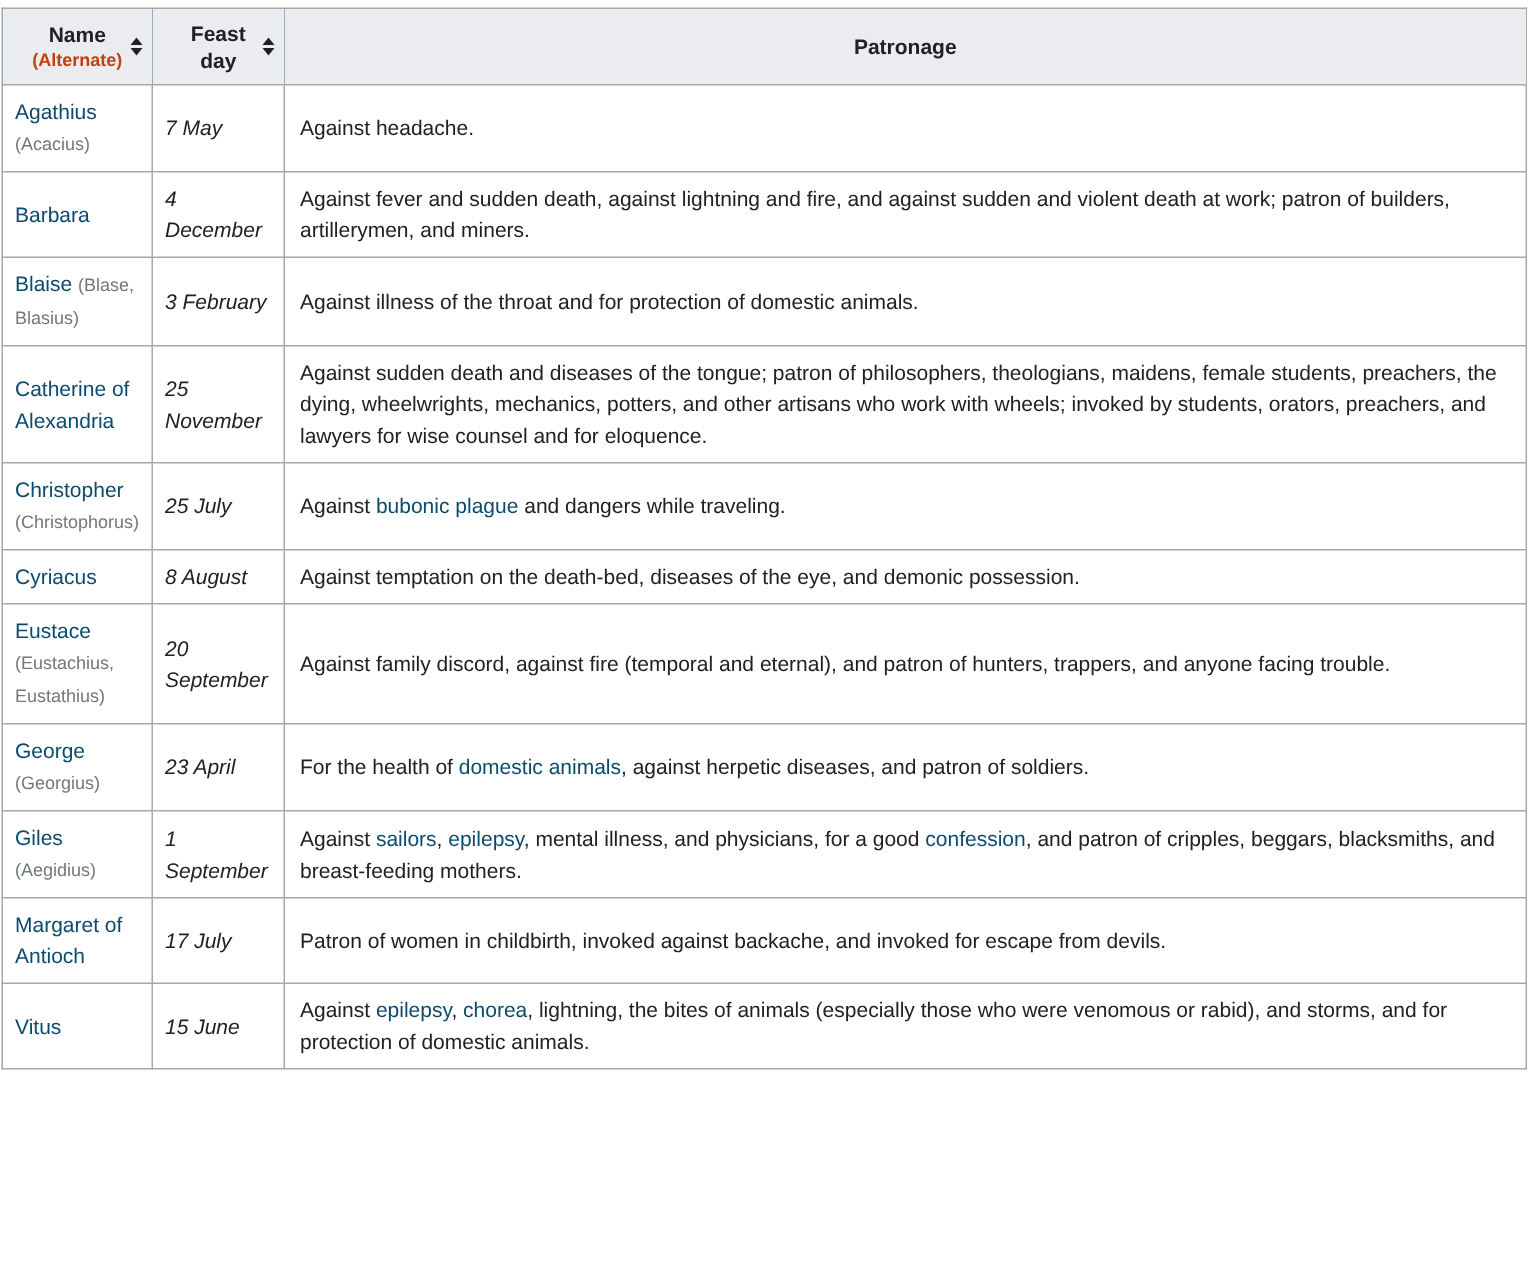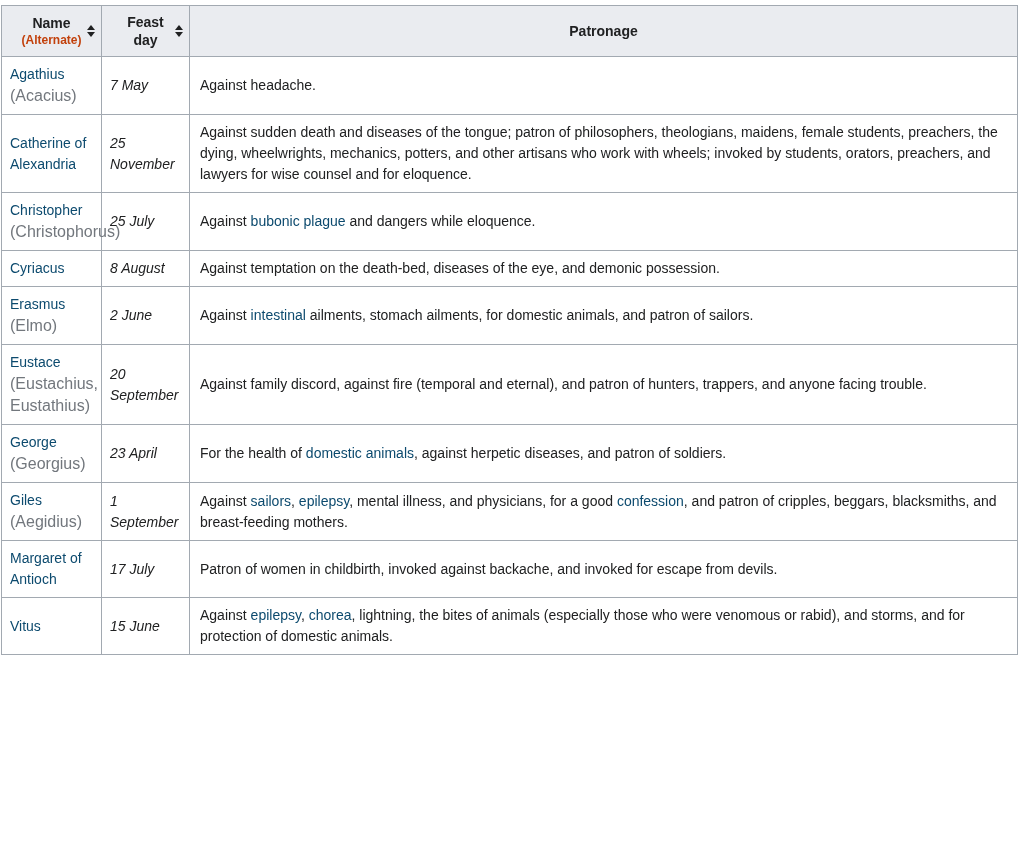--- a/index.html
+++ b/index.html
@@ -78,21 +78,21 @@
   td.pat-cell {
     padding: 7px 10px;
     line-height: 21px;
   }
   a.wlink {
     color: #0c4a6e;
     text-decoration: none;
   }
   .alt {
     color: #72777d;
-    font-size: 16px;
+    font-size: 12px;
   }
 </style>
 </head>
 <body>
 
 <div class="page">
   <table class="wikitable">
     <colgroup>
       <col class="col-name">
       <col class="col-feast">
@@ -128,58 +128,66 @@
     <tbody>
   <tr>
     <td class="name-cell">
       <a href="#" class="wlink">Agathius</a>
       <span class="alt">(Acacius)</span>
     </td>
     <td class="feast-cell">7 May</td>
     <td class="pat-cell"><span>Against headache.</span></td>
   </tr>
 
-
+  <tr>
+    <td class="name-cell">
+      <a href="#" class="wlink">Barbara</a>
+      
+    </td>
+    <td class="feast-cell">4 December</td>
+    <td class="pat-cell"><span>Against fever and sudden death, against lightning and fire, and against sudden and violent death at work; patron of builders, artillerymen, and miners.</span></td>
+  </tr>
+
+  <tr>
+    <td class="name-cell">
+      <a href="#" class="wlink">Blaise</a>
+      <span class="alt">(Blase, Blasius)</span>
+    </td>
+    <td class="feast-cell">3 February</td>
+    <td class="pat-cell"><span>Against illness of the throat and for protection of domestic animals.</span></td>
+  </tr>
 
   <tr>
     <td class="name-cell">
       <a href="#" class="wlink">Catherine of Alexandria</a>
       
     </td>
     <td class="feast-cell">25 November</td>
     <td class="pat-cell"><span>Against sudden death and diseases of the tongue; patron of philosophers, theologians, maidens, female students, preachers, the dying, wheelwrights, mechanics, potters, and other artisans who work with wheels; invoked by students, orators, preachers, and lawyers for wise counsel and for eloquence.</span></td>
   </tr>
 
   <tr>
     <td class="name-cell">
       <a href="#" class="wlink">Christopher</a>
       <span class="alt">(Christophorus)</span>
     </td>
     <td class="feast-cell">25 July</td>
-    <td class="pat-cell"><span>Against </span><a href="#" class="wlink">bubonic plague</a><span> and dangers while eloquence.</span></td>
+    <td class="pat-cell"><span>Against </span><a href="#" class="wlink">bubonic plague</a><span> and dangers while traveling.</span></td>
   </tr>
 
   <tr>
     <td class="name-cell">
       <a href="#" class="wlink">Cyriacus</a>
       
     </td>
     <td class="feast-cell">8 August</td>
     <td class="pat-cell"><span>Against temptation on the death-bed, diseases of the eye, and demonic possession.</span></td>
   </tr>
 
 
-  <tr>
-    <td class="name-cell">
-      <a href="#" class="wlink">Erasmus</a>
-      <span class="alt">(Elmo)</span>
-    </td>
-    <td class="feast-cell">2 June</td>
-    <td class="pat-cell"><span>Against </span><a href="#" class="wlink">intestinal</a><span> ailments, stomach ailments, for domestic animals, and patron of sailors.</span></td>
-  </tr>
 
   <tr>
     <td class="name-cell">
       <a href="#" class="wlink">Eustace</a>
       <span class="alt">(Eustachius, Eustathius)</span>
     </td>
     <td class="feast-cell">20 September</td>
     <td class="pat-cell"><span>Against family discord, against fire (temporal and eternal), and patron of hunters, trappers, and anyone facing trouble.</span></td>
   </tr>
 

